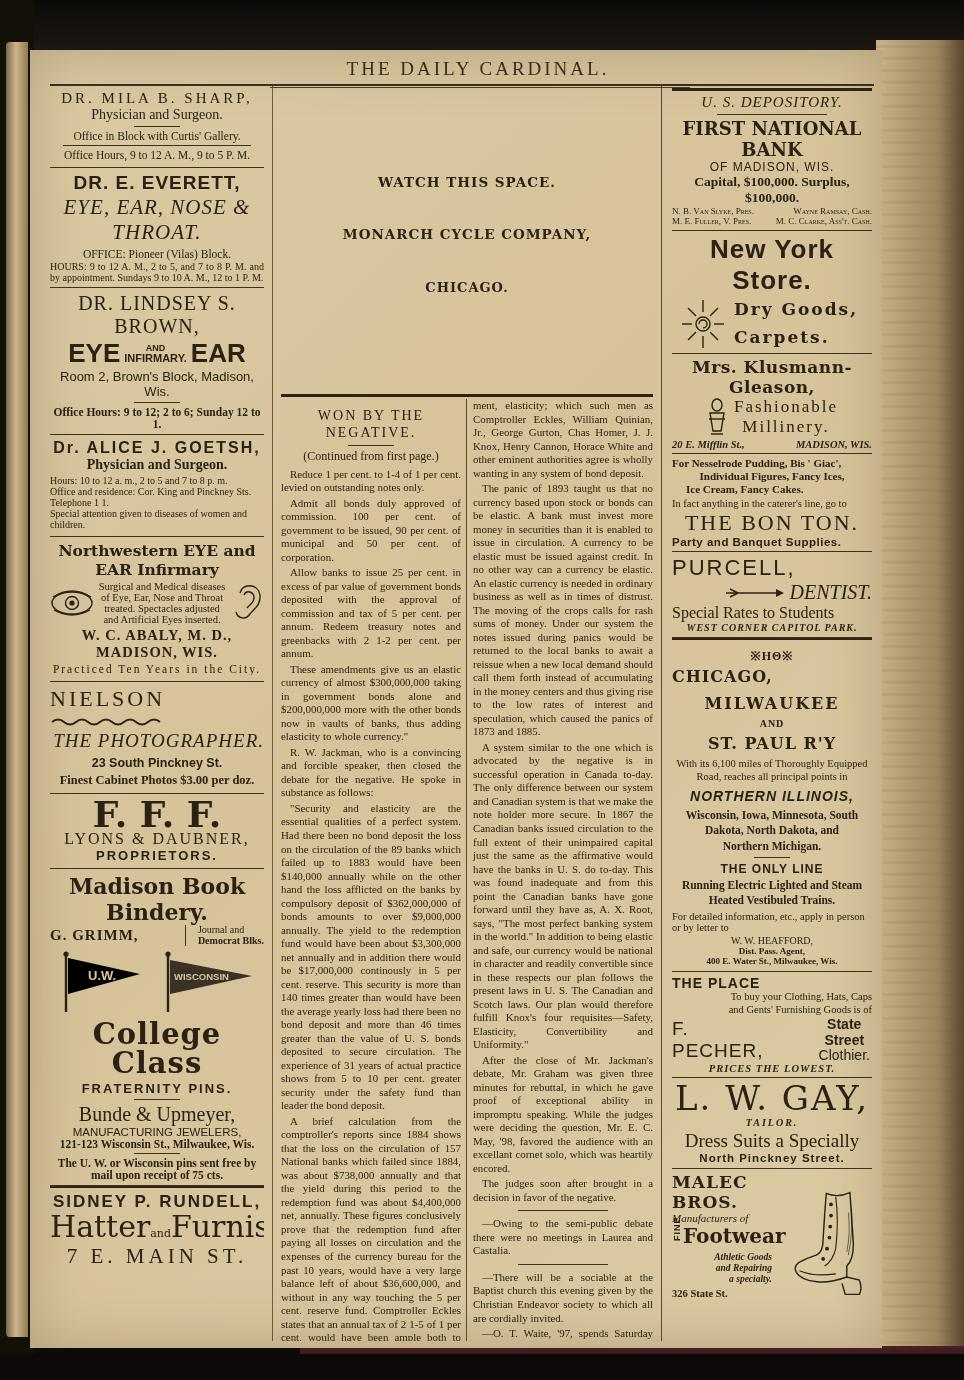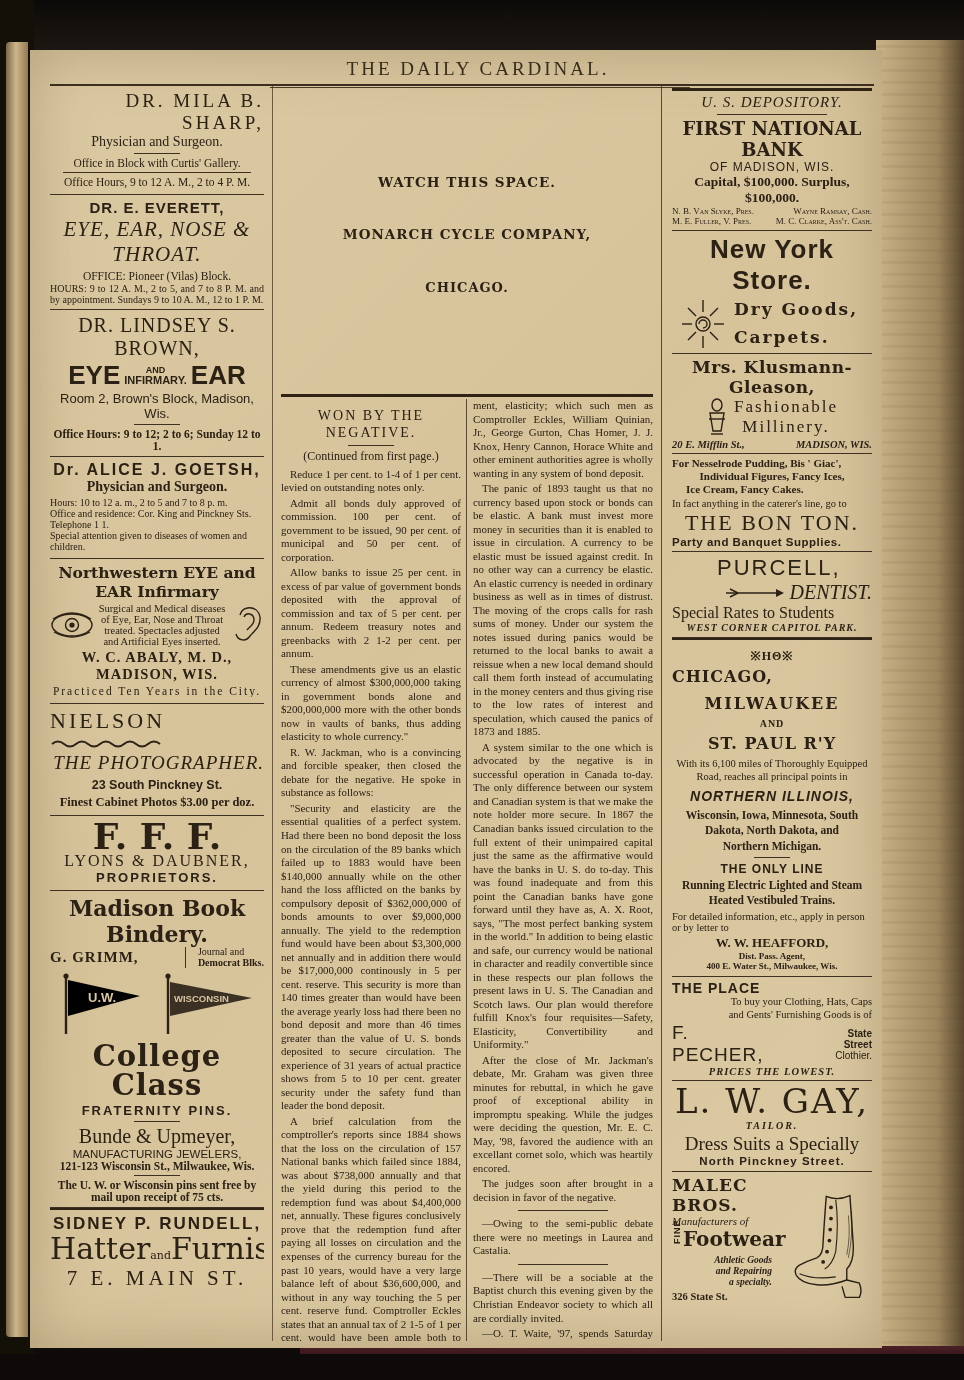--- a/index.html
+++ b/index.html
@@ -41,24 +41,24 @@
 
   .rule { border:none; border-top:1px solid #3e3122; margin:4px 0; }
   .rule-thick { border:none; border-top:3px solid #2e2315; margin:4px 0; }
   .rule-double { border:none; border-top:1px solid #3e3122; border-bottom:2px solid #2e2315; height:3px; margin:4px 0; }
   .rule-short { border:none; border-top:1px solid #3e3122; width:46px; margin:3px auto; }
   .just { text-align:justify; }
   .sans { font-family:"Liberation Sans", sans-serif; }
 
   
   .ad { overflow:hidden; }
-  .sharp-name { font-size:19px; letter-spacing:3px; text-align:right; }
+  .sharp-name { font-size:15px; letter-spacing:3px; text-align:center; }
   .sub-ital { font-size:14px; text-align:center; }
   .small-line { font-size:11.5px; text-align:center; margin-top:3px; }
-  .everett-name { font-family:"Liberation Sans",sans-serif; font-weight:bold; font-size:15px; text-align:center; letter-spacing:1px; }
+  .everett-name { font-family:"Liberation Sans",sans-serif; font-weight:bold; font-size:19px; text-align:center; letter-spacing:1px; }
   .everett-display { font-style:italic; font-size:21px; text-align:center; letter-spacing:1px; margin-top:1px; }
   .tiny { font-size:10px; }
   .brown-name { font-size:20px; text-align:center; letter-spacing:1px; }
   .brown-eyeear { display:flex; justify-content:center; align-items:center; gap:4px; font-family:"Liberation Sans",sans-serif; font-weight:bold; }
   .brown-big { font-size:26px; }
   .brown-mid { font-size:9px; line-height:1; text-align:center; font-weight:bold; }
   .goetsh-name { font-family:"Liberation Sans",sans-serif; font-weight:bold; font-size:16px; text-align:center; letter-spacing:2px; }
   .nw-head { font-weight:bold; font-size:15.5px; text-align:center; font-family:"DejaVu Serif",serif; }
   .nw-body { display:flex; align-items:center; gap:2px; margin-top:2px; }
   .nw-text { font-size:10.5px; text-align:center; flex:1; }
@@ -113,43 +113,43 @@
   .drygoods { font-weight:bold; font-size:17px; letter-spacing:2px; font-family:"DejaVu Serif",serif; }
   .klus { font-weight:bold; font-size:17px; text-align:center; font-family:"DejaVu Serif",serif; letter-spacing:.5px; }
   .fash-row { display:flex; align-items:center; gap:6px; justify-content:center; }
   .fashionable { font-size:17px; letter-spacing:2px; text-align:center; }
   .mifflin { display:flex; justify-content:space-between; font-style:italic; font-weight:bold; font-size:10.5px; margin-top:2px; }
   .nessel { font-weight:bold; font-size:11px; line-height:1.2; }
   .nessel-ind { text-align:center; }
   .infact { font-size:10.5px; margin-top:2px; }
   .bonton { font-size:22px; text-align:center; letter-spacing:2px; margin-top:1px; }
   .party { font-family:"Liberation Sans",sans-serif; font-weight:bold; font-size:11.5px; letter-spacing:.5px; }
-  .purcell { font-size:22px; letter-spacing:2px; font-family:"Liberation Sans",sans-serif;margin-left:45px; }
+  .purcell { font-size:22px; letter-spacing:2px; font-family:"Liberation Sans",sans-serif; }
   .dentist-row { display:flex; align-items:center; justify-content:flex-end; gap:4px; }
   .dentist { font-style:italic; font-size:20px; }
   .spec-rates { font-size:16px; }
   .westcorner { font-style:italic; font-weight:bold; font-size:10px; text-align:center; letter-spacing:1px; }
   .ho-orn { text-align:center; font-weight:bold; font-size:12px; letter-spacing:1px; margin:3px 0; }
   .rail-city1 { font-weight:bold; font-size:16px; letter-spacing:1px; font-family:"DejaVu Serif",serif; }
   .rail-city2 { font-weight:bold; font-size:16px; text-align:center; letter-spacing:2px; font-family:"DejaVu Serif",serif; }
   .rail-and { font-weight:bold; font-size:10px; text-align:center; letter-spacing:1px; }
   .rail-city3 { font-weight:bold; font-size:16px; text-align:center; letter-spacing:1px; font-family:"DejaVu Serif",serif; }
   .rail-body { font-size:10.5px; text-align:center; line-height:1.25; margin-top:4px; }
   .nillinois { font-style:italic; font-weight:bold; font-size:14px; text-align:center; letter-spacing:1px; margin:4px 0; font-family:"Liberation Sans",sans-serif; }
   .states { font-weight:bold; font-size:11.5px; text-align:center; line-height:1.35; }
   .onlyline { font-family:"Liberation Sans",sans-serif; font-weight:bold; font-size:12px; text-align:center; letter-spacing:1px; margin:4px 0 2px; }
   .trains { font-weight:bold; font-size:11.5px; text-align:center; line-height:1.3; }
   .detail-info { font-size:10.5px; text-align:left; margin-top:3px; }
-  .heafford { font-weight:bold; font-size:13px; text-align:center; margin-top:2px; }
+  .heafford { font-weight:normal; font-size:10px; text-align:center; margin-top:2px; }
   .heaff-sub { font-weight:bold; font-size:9px; text-align:center; }
   .theplace { font-family:"Liberation Sans",sans-serif; font-weight:bold; font-size:14px; letter-spacing:1px; }
   .tobuy { font-size:10.5px; text-align:right; line-height:1.2; }
   .pecher-row { display:flex; align-items:center; justify-content:center; gap:5px; margin-top:1px; }
   .pecher { font-family:"Liberation Sans",sans-serif; font-size:19px; letter-spacing:1px; }
-  .pecher-sub { font-size:10px; line-height:1.1; text-align:right; font-family:"Liberation Sans",sans-serif;margin-left:48px; }
+  .pecher-sub { font-size:14px; line-height:1.1; text-align:center; font-family:"Liberation Sans",sans-serif;margin-left:48px; }
   .prices { font-style:italic; font-weight:bold; font-size:10.5px; text-align:center; letter-spacing:1px; }
   .lwgay { font-size:34px; text-align:center; letter-spacing:2px; font-family:"DejaVu Serif",serif; line-height:1; }
   .tailor { font-style:italic; font-weight:bold; font-size:10px; text-align:center; letter-spacing:2px; margin:2px 0; }
   .dress { font-size:19px; text-align:center; }
   .npstreet { font-family:"Liberation Sans",sans-serif; font-weight:bold; font-size:11.5px; text-align:center; letter-spacing:1px; }
   .malec { font-weight:bold; font-size:17px; font-family:"DejaVu Serif",serif; letter-spacing:1px; }
   .malec-row { display:flex; gap:18px;justify-content:flex-end; }
   .malec-left { width:100px; }
   .manuf { font-size:11px; font-style:italic; }
   .fine-foot { display:flex; align-items:center; gap:1px; }
@@ -179,21 +179,21 @@
 
   <div class="cols">
 
     <div class="col-left">
       <div class="ad">
         <div class="sharp-name">DR. MILA B. SHARP,</div>
         <div class="sub-ital">Physician and Surgeon.</div>
         <hr class="rule-short">
         <div class="small-line">Office in Block with Curtis' Gallery.</div>
         <hr class="rule" style="width:88%; margin:3px auto;">
-        <div class="small-line">Office Hours, 9 to 12 A. M., 2 to 4 P. M.</div>
+        <div class="small-line">Office Hours, 9 to 12 A. M., 9 to 5 P. M.</div>
       </div>
       <hr class="rule" style="margin-top:6px;">
       <div class="ad">
         <div class="everett-name">DR. E. EVERETT,</div>
         <div class="everett-display">EYE, EAR, NOSE &amp; THROAT.</div>
         <div class="small-line">OFFICE:   Pioneer (Vilas) Block.</div>
         <div class="tiny just" style="margin-top:1px;">HOURS:  9 to 12 A. M., 2 to 5, and 7 to 8 P. M. and by appointment.  Sundays 9 to 10 A. M., 12 to 1 P. M.</div>
       </div>
       <hr class="rule">
       <div class="ad">

